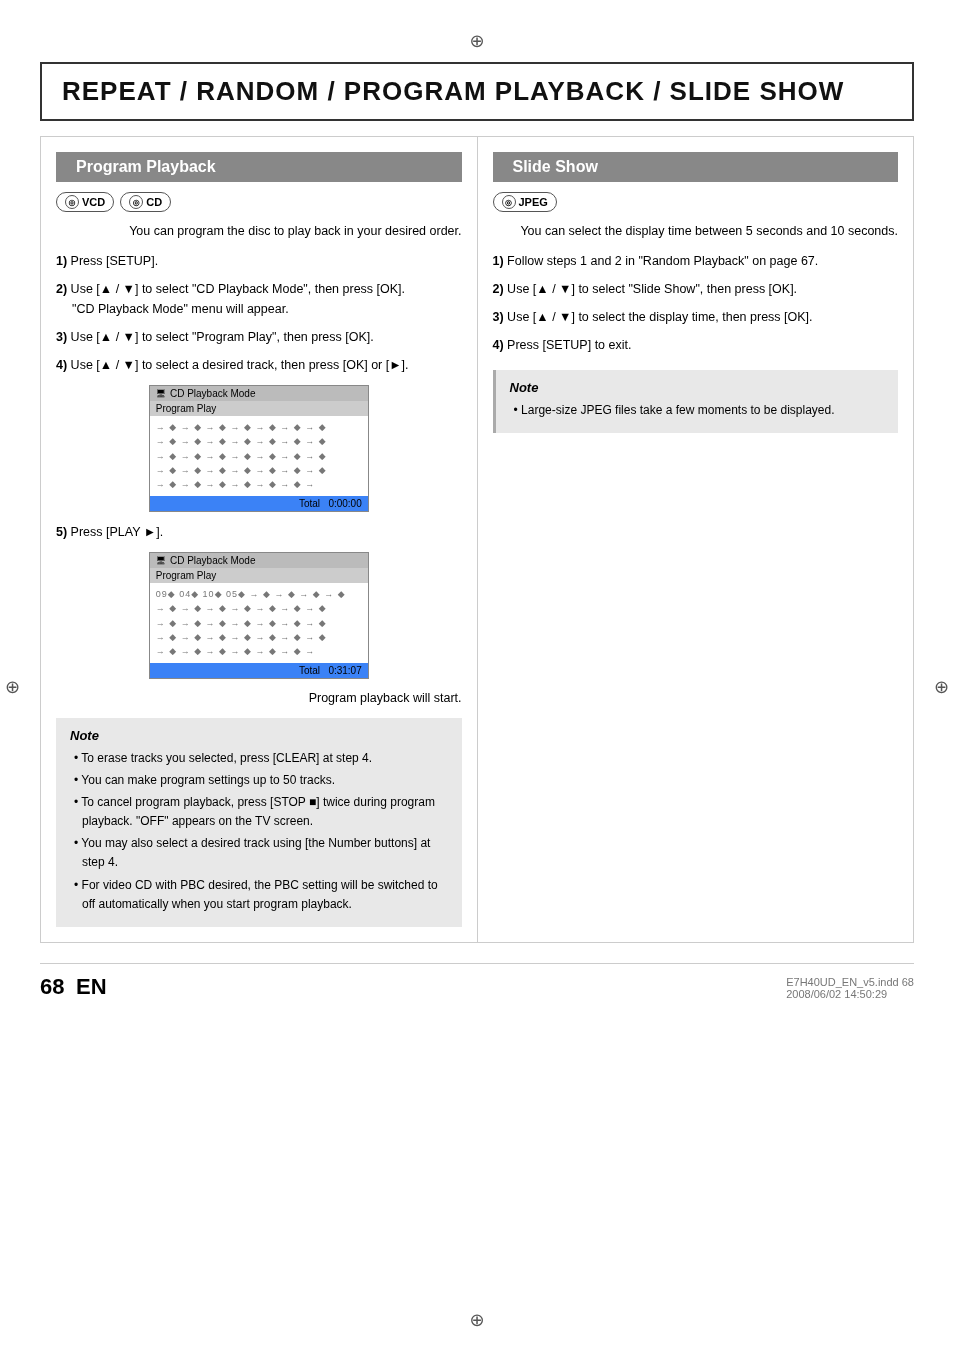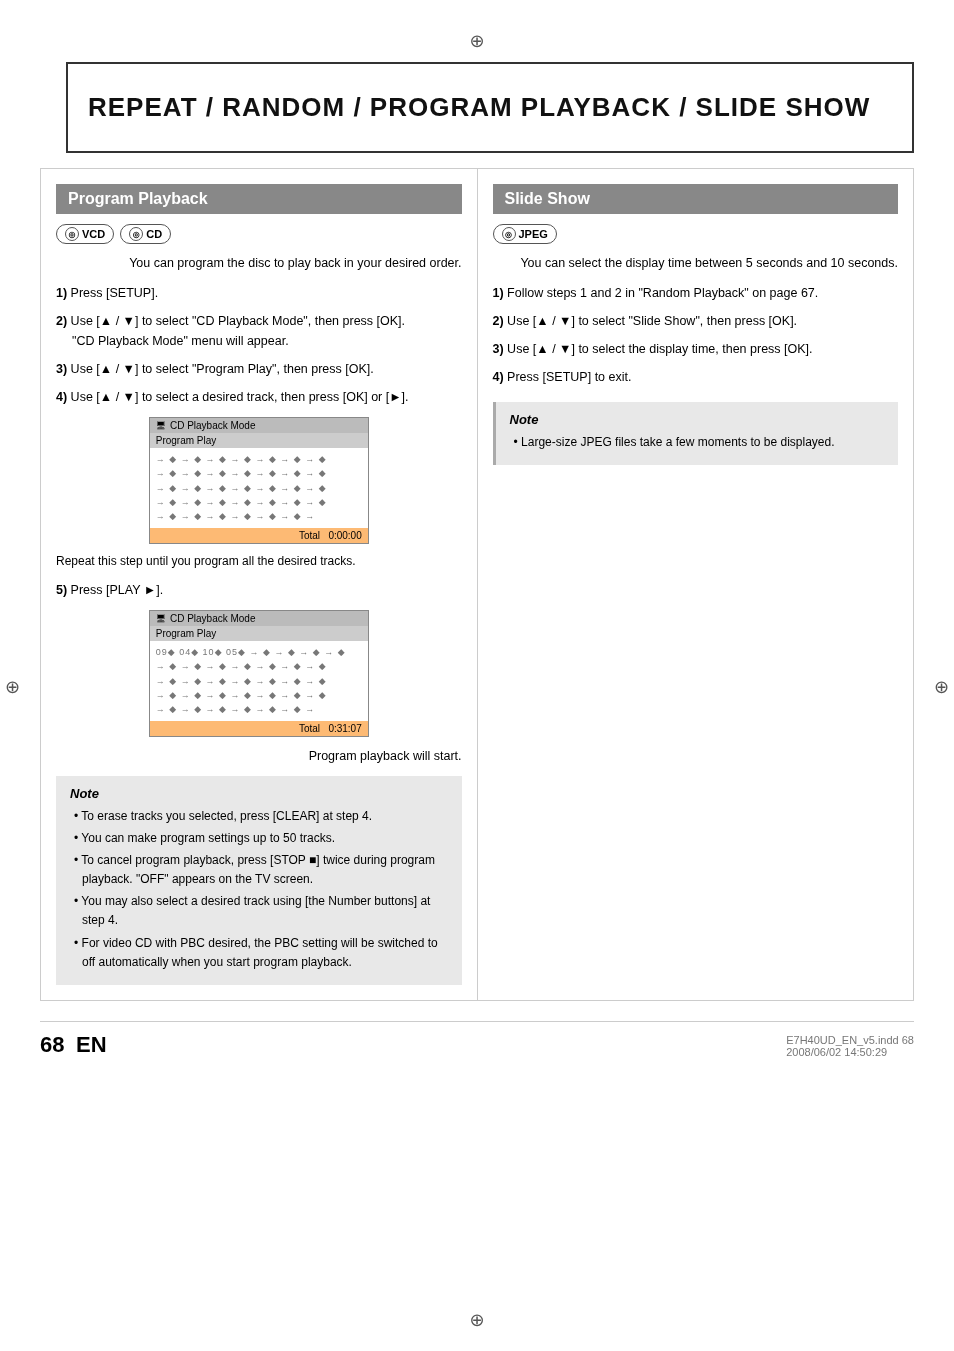--- a/index.html
+++ b/index.html
@@ -26,27 +26,26 @@
       text-align: center;
       font-size: 18px;
       margin-bottom: 10px;
       color: #555;
     }
 
     
     .main-title {
       background: #fff;
       border: 2px solid #333;
-      padding: 28px 20px;
+      padding: 12px 20px;
       font-size: 26px;
       font-weight: 900;
       letter-spacing: 1px;
       margin-bottom: 15px;
       color: #111;
-      margin-left: 26px;
     }
 
     
     .two-col {
       display: flex;
       gap: 0;
       border: 1px solid #ccc;
     }
 
     .left-col {
@@ -57,21 +56,21 @@
 
     .right-col {
       flex: 1;
       padding: 15px;
     }
 
     
     .section-header {
       background: #888;
       color: #fff;
-      padding: 6px 12px;
+      padding: 6px 20px;
       font-size: 16px;
       font-weight: bold;
       margin-bottom: 10px;
     }
 
     
     .badge-row {
       display: flex;
       align-items: center;
       gap: 6px;
@@ -159,21 +158,21 @@
     }
 
     .screen-row {
       color: #777;
       font-size: 9px;
       line-height: 1.6;
       letter-spacing: 1px;
     }
 
     .screen-total-row {
-      background: #fdba74;
+      background: #3b82f6;
       padding: 2px 6px;
       text-align: right;
       font-size: 10px;
     }
 
     .repeat-text {
       font-size: 12px;
       margin-top: 8px;
       margin-bottom: 12px;
     }
@@ -321,21 +320,20 @@
           <div class="screen-row">→ ◆ → ◆ → ◆ → ◆ → ◆ → ◆ → ◆</div>
           <div class="screen-row">→ ◆ → ◆ → ◆ → ◆ → ◆ → ◆ →</div>
         </div>
         <div class="screen-total-row">
           <span>Total</span>
           &nbsp;
           <span>0:00:00</span>
         </div>
       </div>
 
-      <p class="repeat-text">Repeat this step until you program all the desired tracks.</p>
 
       <p class="step">
         <strong>5)</strong>
         <span>Press [PLAY ►].</span>
       </p>
 
       <div class="screen-mockup">
         <div class="screen-title-bar">
           <span class="screen-icon">🖥</span>
           <span>CD Playback Mode</span>

